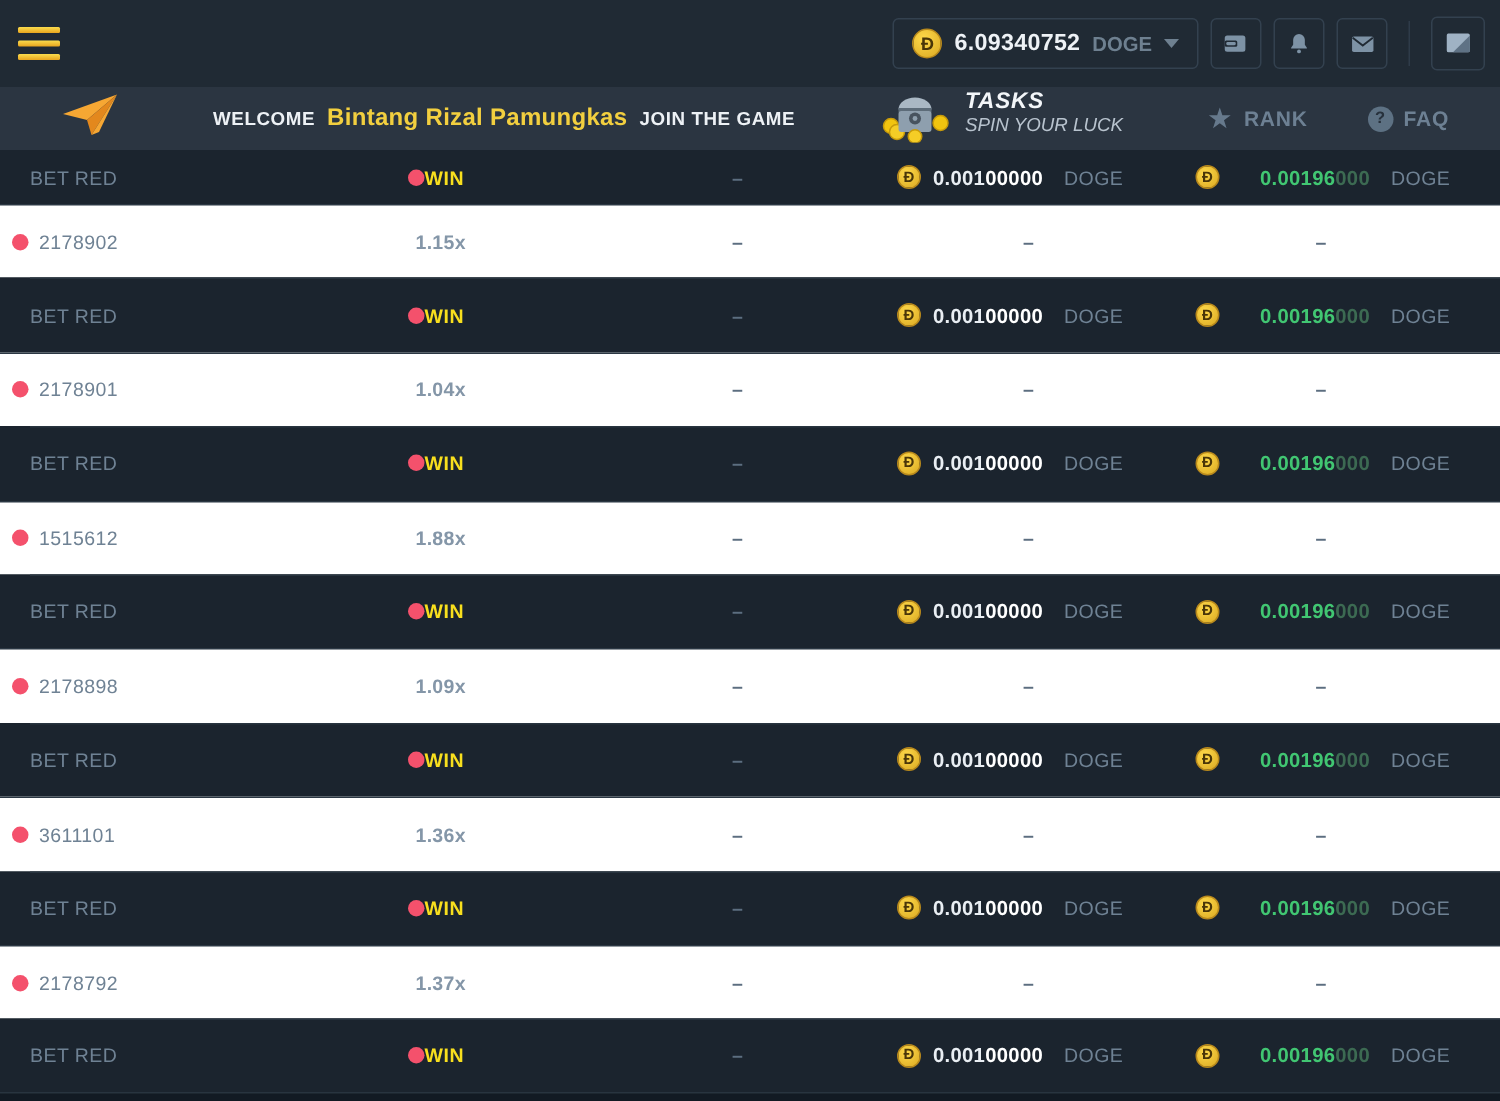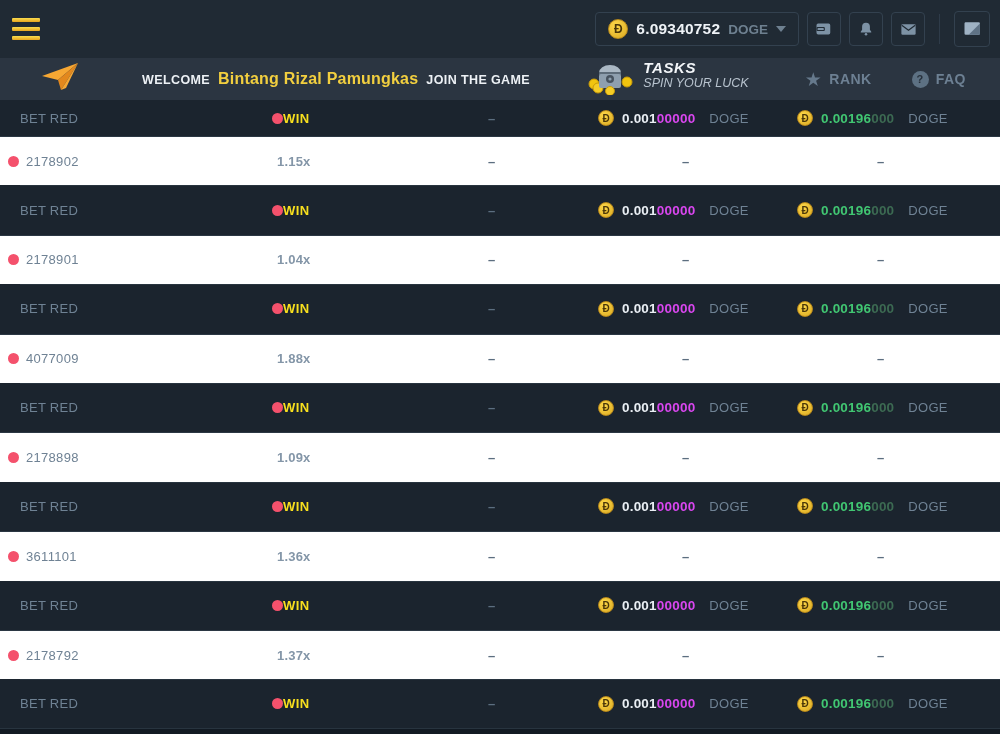--- a/index.html
+++ b/index.html
@@ -71,22 +71,22 @@
   .row-bet .c2 .dot { margin-left:2px; }
   .win { color:#f8df1e; font-weight:bold; font-size:13px; letter-spacing:.4px; }
   .bet-label { color:#6f8294; font-size:13px; letter-spacing:.3px; }
   .dash { color:#5c6e80; font-size:13px; font-weight:bold; }
   .c3 .dash { margin-left:3px; }
   .dash-c4 { margin-left:84px; }
   .dash-c5 { margin-left:80px; }
   .c4 { padding-left:3px; }
   .c5 { padding-left:2px; }
   .amt { margin-left:8px; font-size:13.5px; font-weight:bold; color:#e9eef3; letter-spacing:.2px; }
-  .amt .zeros { font-style:normal; color:#d946ef; }
-  .amt.profit .main { color:#41c672; }
+  .amt .zeros { font-style:normal; color:#ffffff; }
+  .amt.profit .main { color:#41c672;margin-left:19px; }
   .amt.profit .zeros { color:#3c6a52; }
   .cur { margin-left:14px; color:#6f8294; font-size:13px; letter-spacing:.3px; }
 
   .footer-strip { flex:0 0 6px; background:#121a23; border-top:1px solid #28343f; }
 </style>
 </head>
 <body>
 
 <div class="app">
 
@@ -286,21 +286,21 @@
     </div>
     <div class="cell c5">
       <span class="coin coin-sm">Đ</span>
       <span class="amt profit"><span class="main">0.00196</span><span class="zeros">000</span></span>
       <span class="cur">DOGE</span>
     </div>
   </div>
         <div class="row row-game">
     <div class="cell c1">
       <span class="dot"></span>
-      <span class="game-id">4077009</span>
+      <span class="game-id">1515612</span>
     </div>
     <div class="cell c2">
       <span class="mult">1.88x</span>
     </div>
     <div class="cell c3">
             <span class="dash">–</span>
           </div>
     <div class="cell c4">
             <span class="dash dash-c4">–</span>
           </div>

